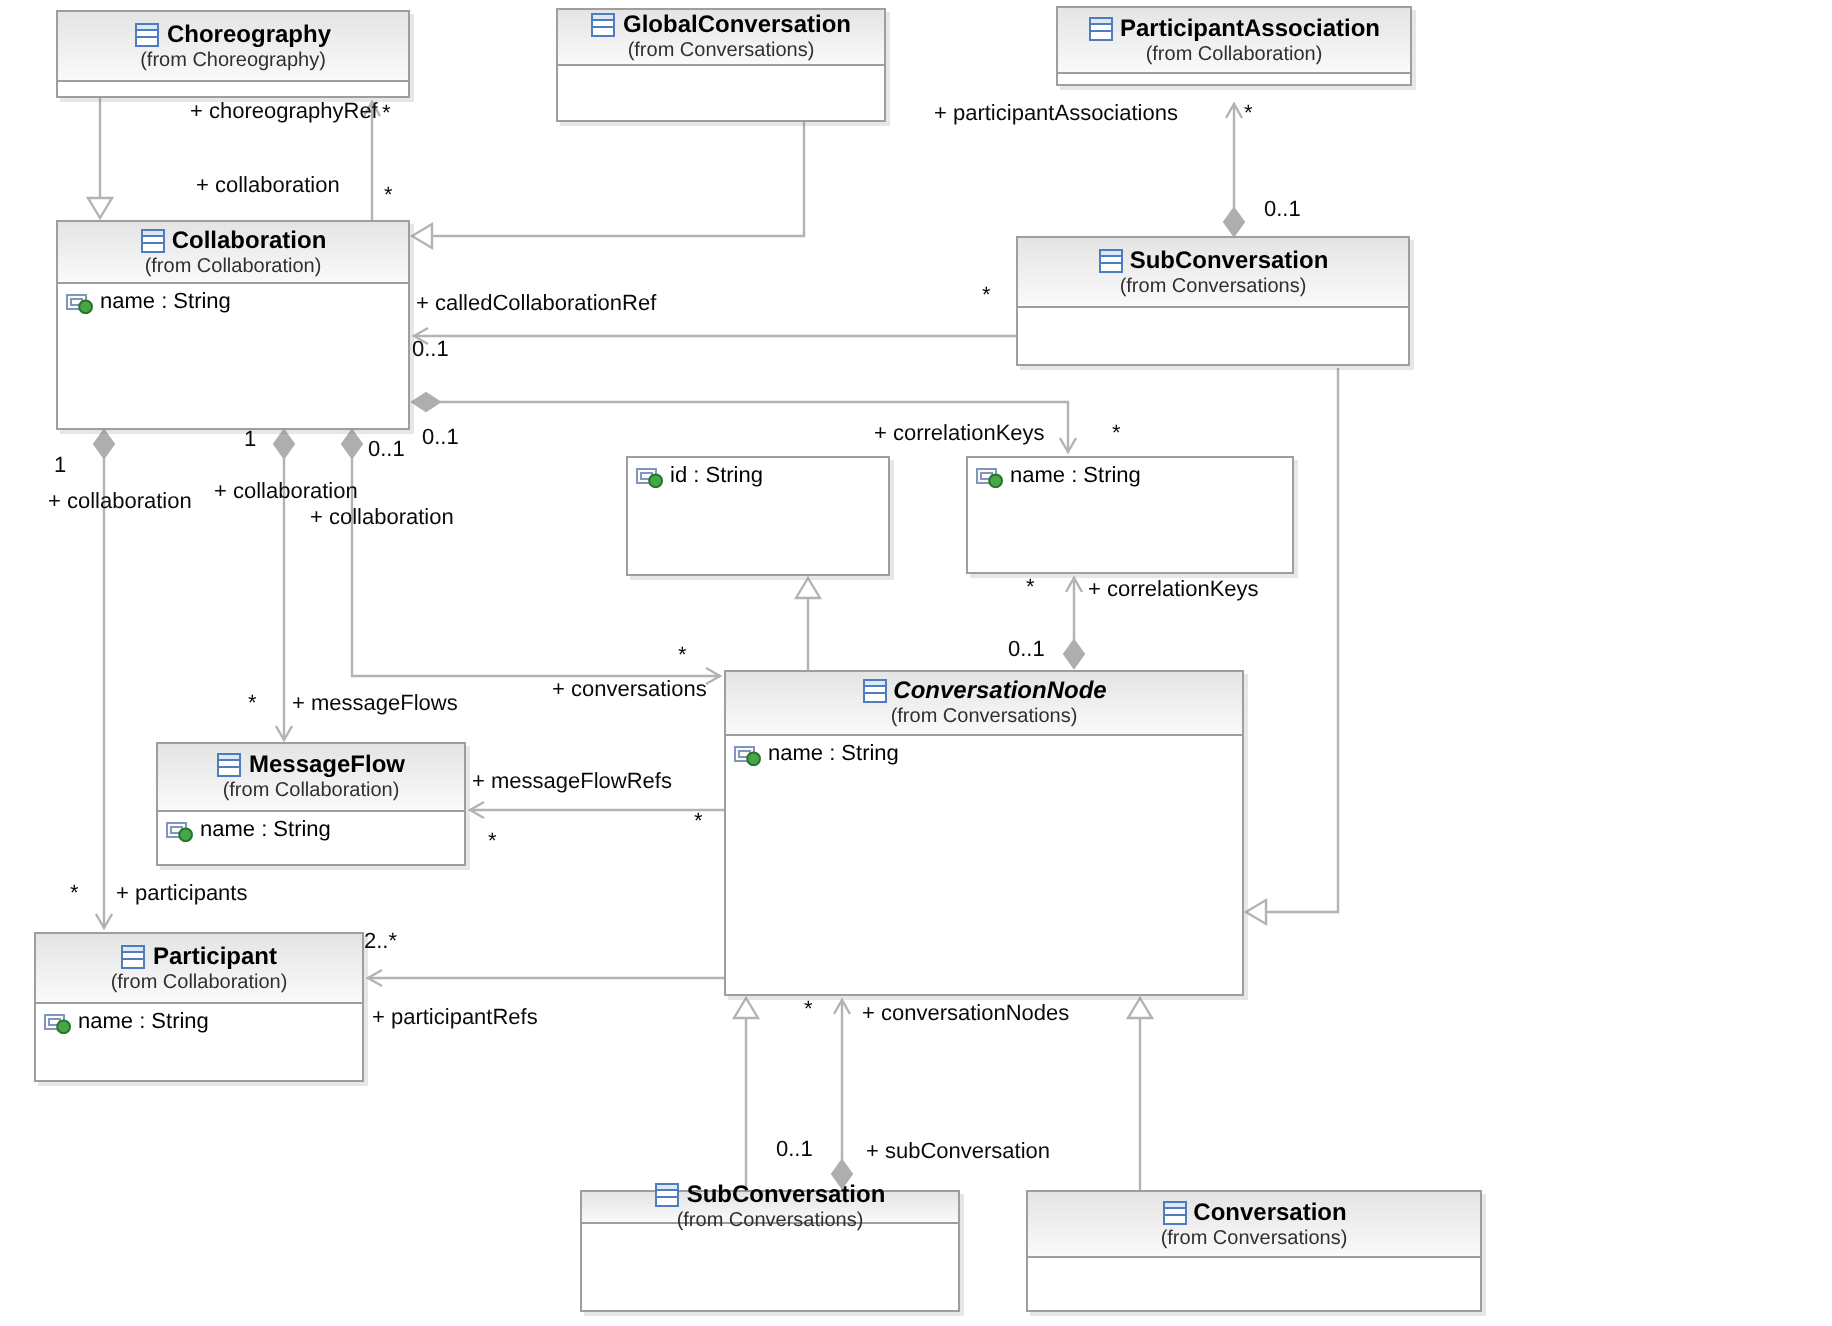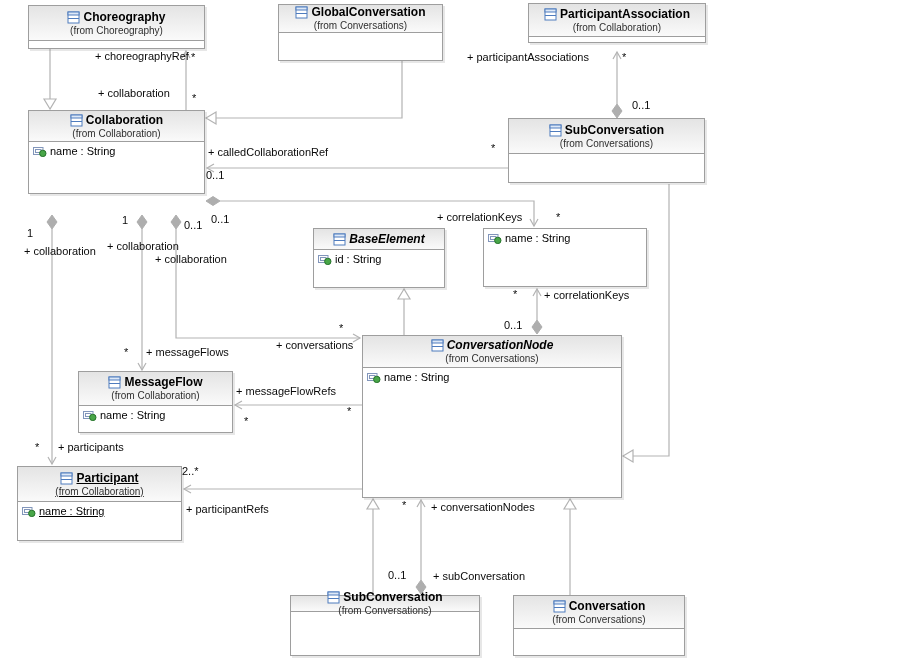--- a/index.html
+++ b/index.html
@@ -106,21 +106,21 @@
                 <rect x="1" y="1" width="11" height="11" fill="#ffffff" stroke="#4f7cbe"></rect>
                 <rect x="1" y="1" width="11" height="3" fill="#dde8f7" stroke="#4f7cbe"></rect>
                 <line x1="1" y1="7.5" x2="12" y2="7.5" stroke="#4f7cbe"></line>
               </svg>
             </span>
             <span class="nm">ParticipantAssociation</span>
           </div>
           <div class="cls-from">(from Collaboration)</div>
         </div>
       </div>
-      <div class="cls" style="left: 28px; top: 110px; width: 177px; height: 84px;">
+      <div class="cls" style="left: 28px; top: 110px; width: 177px; height: 105px;">
         <div class="cls-header" style="height: 31px;">
           <div class="cls-title">
             <span class="icon">
               <svg width="13" height="13" viewBox="0 0 13 13">
                 <rect x="1" y="1" width="11" height="11" fill="#ffffff" stroke="#4f7cbe"></rect>
                 <rect x="1" y="1" width="11" height="3" fill="#dde8f7" stroke="#4f7cbe"></rect>
                 <line x1="1" y1="7.5" x2="12" y2="7.5" stroke="#4f7cbe"></line>
               </svg>
             </span>
             <span class="nm">Collaboration</span>
@@ -149,32 +149,20 @@
                 <rect x="1" y="1" width="11" height="3" fill="#dde8f7" stroke="#4f7cbe"></rect>
                 <line x1="1" y1="7.5" x2="12" y2="7.5" stroke="#4f7cbe"></line>
               </svg>
             </span>
             <span class="nm">SubConversation</span>
           </div>
           <div class="cls-from">(from Conversations)</div>
         </div>
       </div>
       <div class="cls" style="left: 313px; top: 228px; width: 132px; height: 60px;">
-        <div class="cls-header" style="height: 21px;">
-          <div class="cls-title it">
-            <span class="icon">
-              <svg width="13" height="13" viewBox="0 0 13 13">
-                <rect x="1" y="1" width="11" height="11" fill="#ffffff" stroke="#4f7cbe"></rect>
-                <rect x="1" y="1" width="11" height="3" fill="#dde8f7" stroke="#4f7cbe"></rect>
-                <line x1="1" y1="7.5" x2="12" y2="7.5" stroke="#4f7cbe"></line>
-              </svg>
-            </span>
-            <span class="nm">BaseElement</span>
-          </div>
-        </div>
         <div class="cls-attrs">
           <div class="attr-row">
             <span class="icon">
               <svg width="14" height="11" viewBox="0 0 14 11">
                 <rect x="0.5" y="1.5" width="9.5" height="7" fill="#fdfdfd" stroke="#8296bb"></rect>
                 <rect x="2.5" y="3.5" width="5.5" height="3" fill="none" stroke="#8296bb"></rect>
                 <circle cx="9.8" cy="7.4" r="3.2" fill="#48a648" stroke="#27742c"></circle>
               </svg>
             </span>
             <span>id : String</span>
@@ -242,21 +230,21 @@
               <svg width="14" height="11" viewBox="0 0 14 11">
                 <rect x="0.5" y="1.5" width="9.5" height="7" fill="#fdfdfd" stroke="#8296bb"></rect>
                 <rect x="2.5" y="3.5" width="5.5" height="3" fill="none" stroke="#8296bb"></rect>
                 <circle cx="9.8" cy="7.4" r="3.2" fill="#48a648" stroke="#27742c"></circle>
               </svg>
             </span>
             <span>name : String</span>
           </div>
         </div>
       </div>
-      <div class="cls" style="left: 17px; top: 466px; width: 165px; height: 75px; text-decoration: underline;">
+      <div class="cls" style="left: 17px; top: 466px; width: 165px; height: 75px;">
         <div class="cls-header" style="height: 35px;">
           <div class="cls-title">
             <span class="icon">
               <svg width="13" height="13" viewBox="0 0 13 13">
                 <rect x="1" y="1" width="11" height="11" fill="#ffffff" stroke="#4f7cbe"></rect>
                 <rect x="1" y="1" width="11" height="3" fill="#dde8f7" stroke="#4f7cbe"></rect>
                 <line x1="1" y1="7.5" x2="12" y2="7.5" stroke="#4f7cbe"></line>
               </svg>
             </span>
             <span class="nm">Participant</span>
@@ -284,21 +272,21 @@
                 <rect x="1" y="1" width="11" height="11" fill="#ffffff" stroke="#4f7cbe"></rect>
                 <rect x="1" y="1" width="11" height="3" fill="#dde8f7" stroke="#4f7cbe"></rect>
                 <line x1="1" y1="7.5" x2="12" y2="7.5" stroke="#4f7cbe"></line>
               </svg>
             </span>
             <span class="nm">SubConversation</span>
           </div>
           <div class="cls-from">(from Conversations)</div>
         </div>
       </div>
-      <div class="cls" style="left: 513px; top: 595px; width: 172px; height: 61px;">
+      <div class="cls" style="left: 513px; top: 595px; width: 228px; height: 61px;">
         <div class="cls-header" style="height: 33px;">
           <div class="cls-title">
             <span class="icon">
               <svg width="13" height="13" viewBox="0 0 13 13">
                 <rect x="1" y="1" width="11" height="11" fill="#ffffff" stroke="#4f7cbe"></rect>
                 <rect x="1" y="1" width="11" height="3" fill="#dde8f7" stroke="#4f7cbe"></rect>
                 <line x1="1" y1="7.5" x2="12" y2="7.5" stroke="#4f7cbe"></line>
               </svg>
             </span>
             <span class="nm">Conversation</span>

